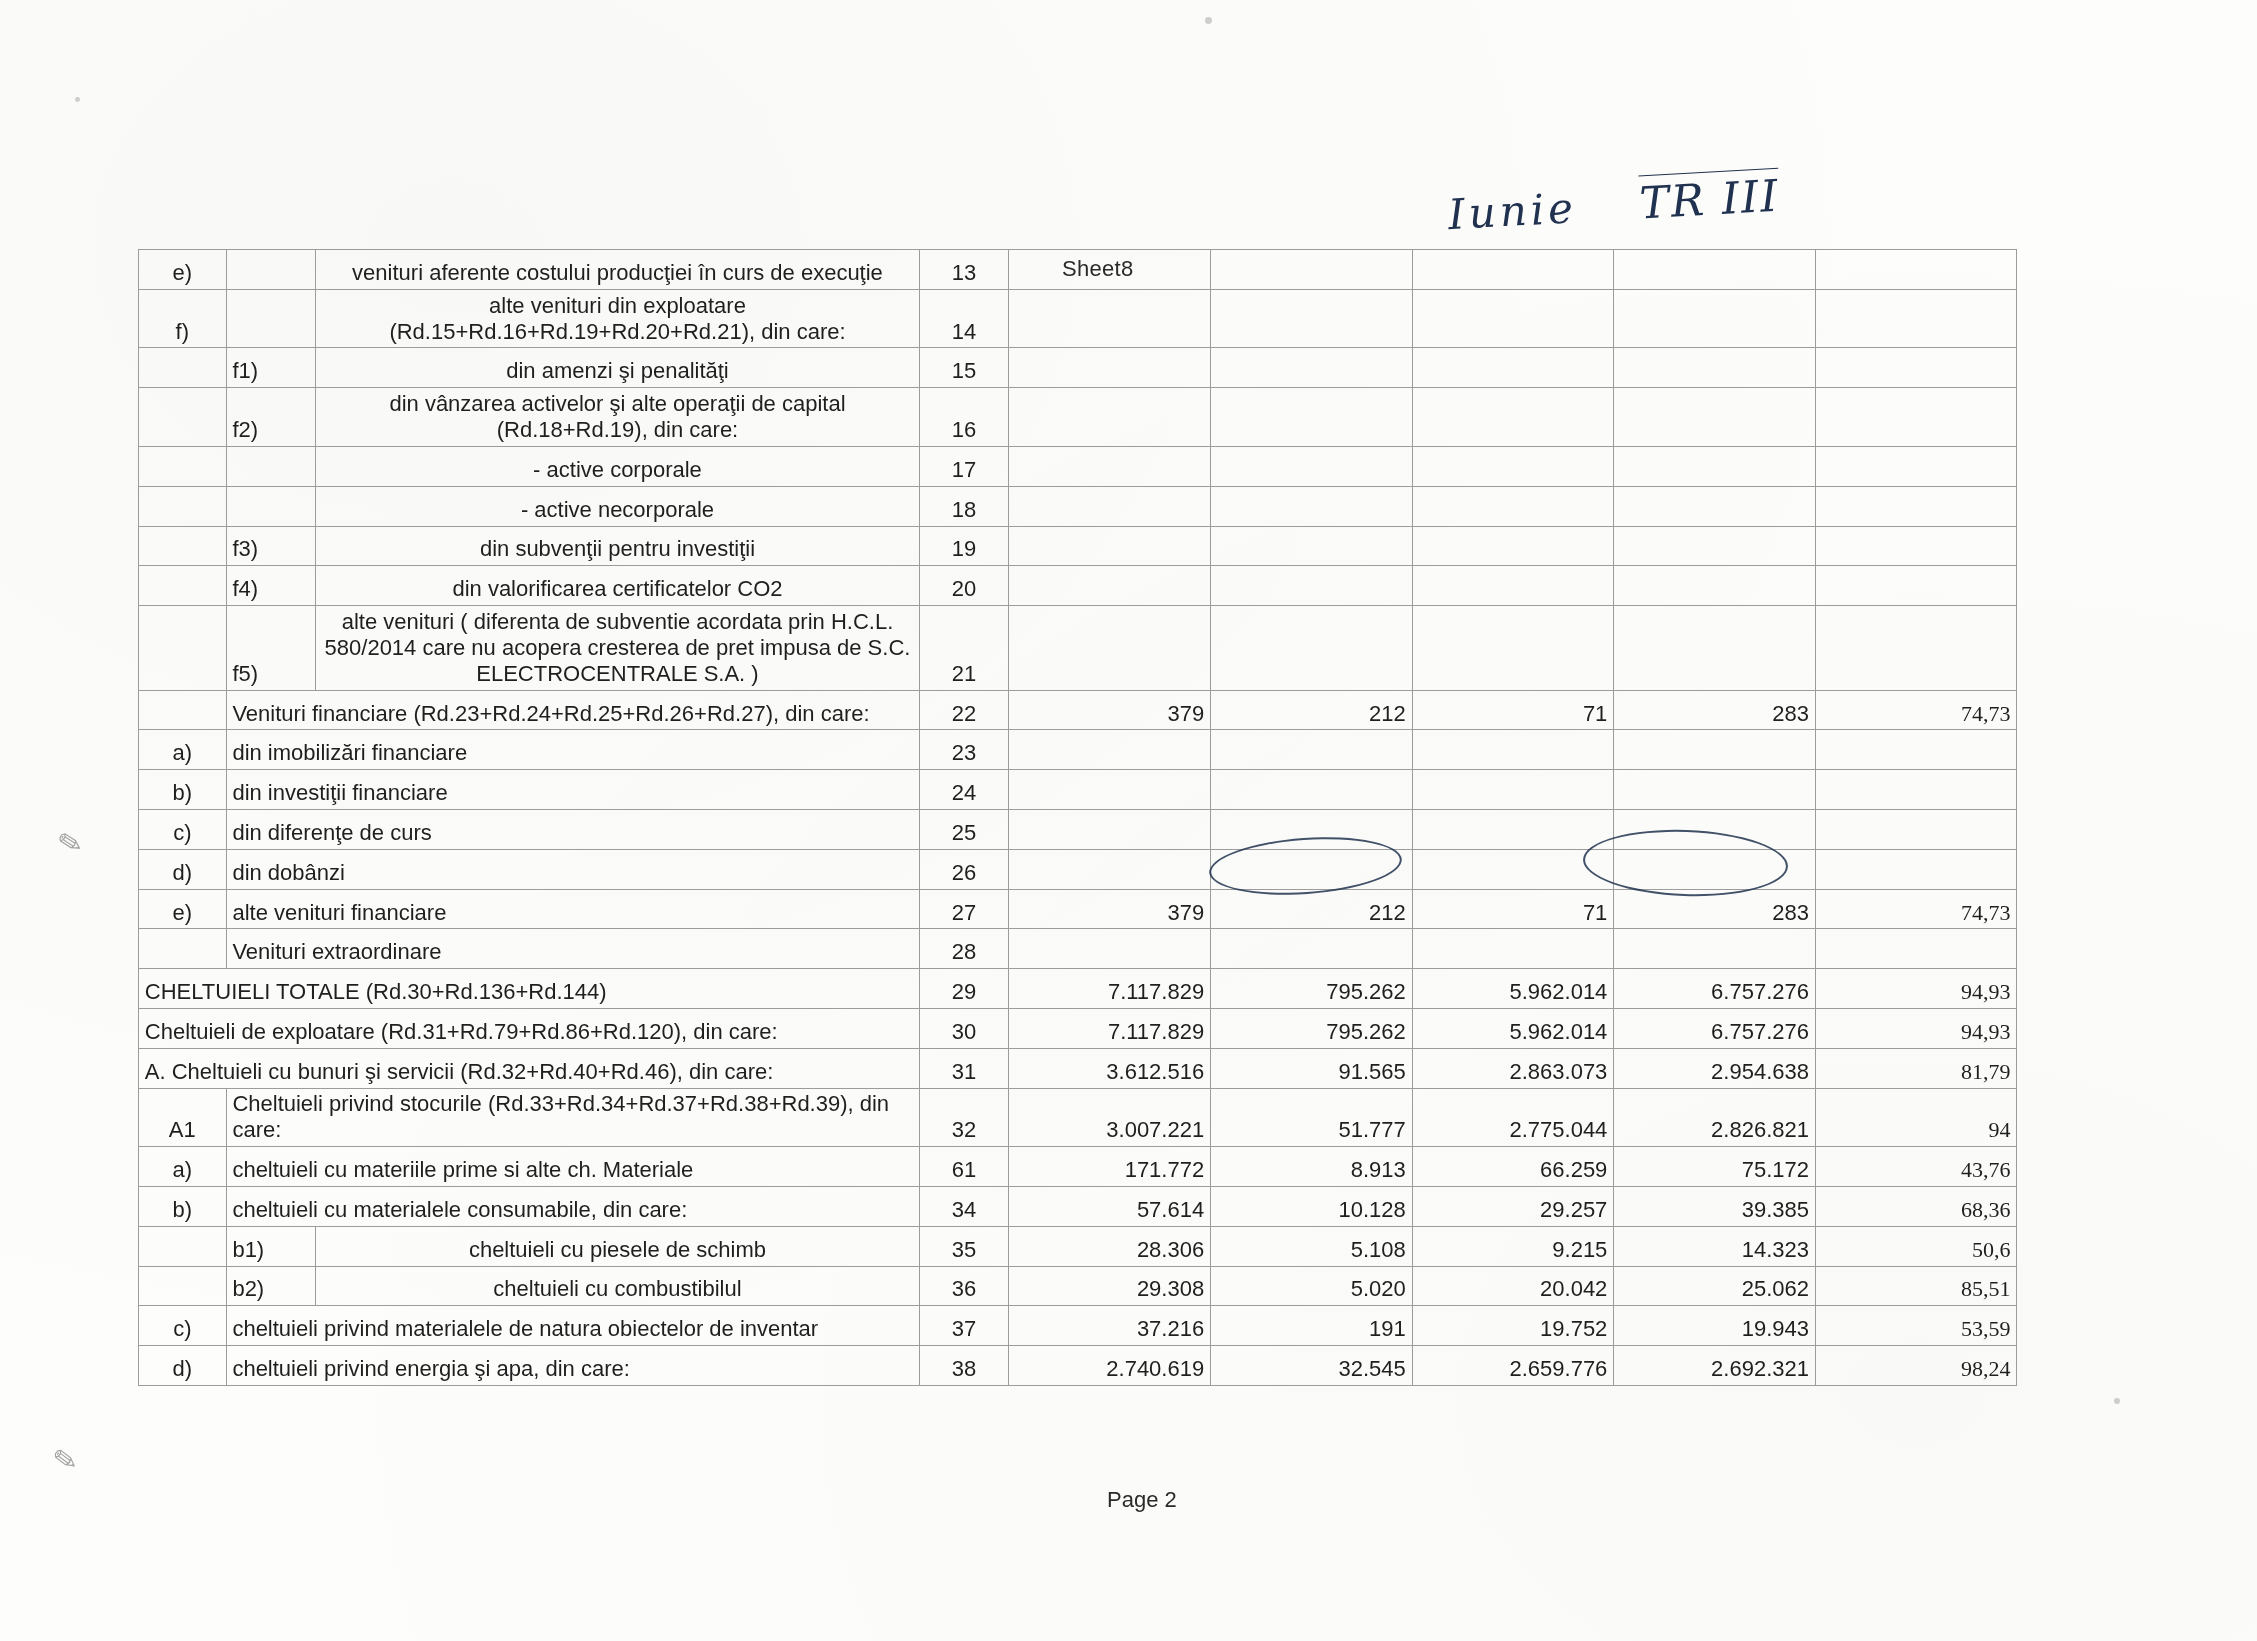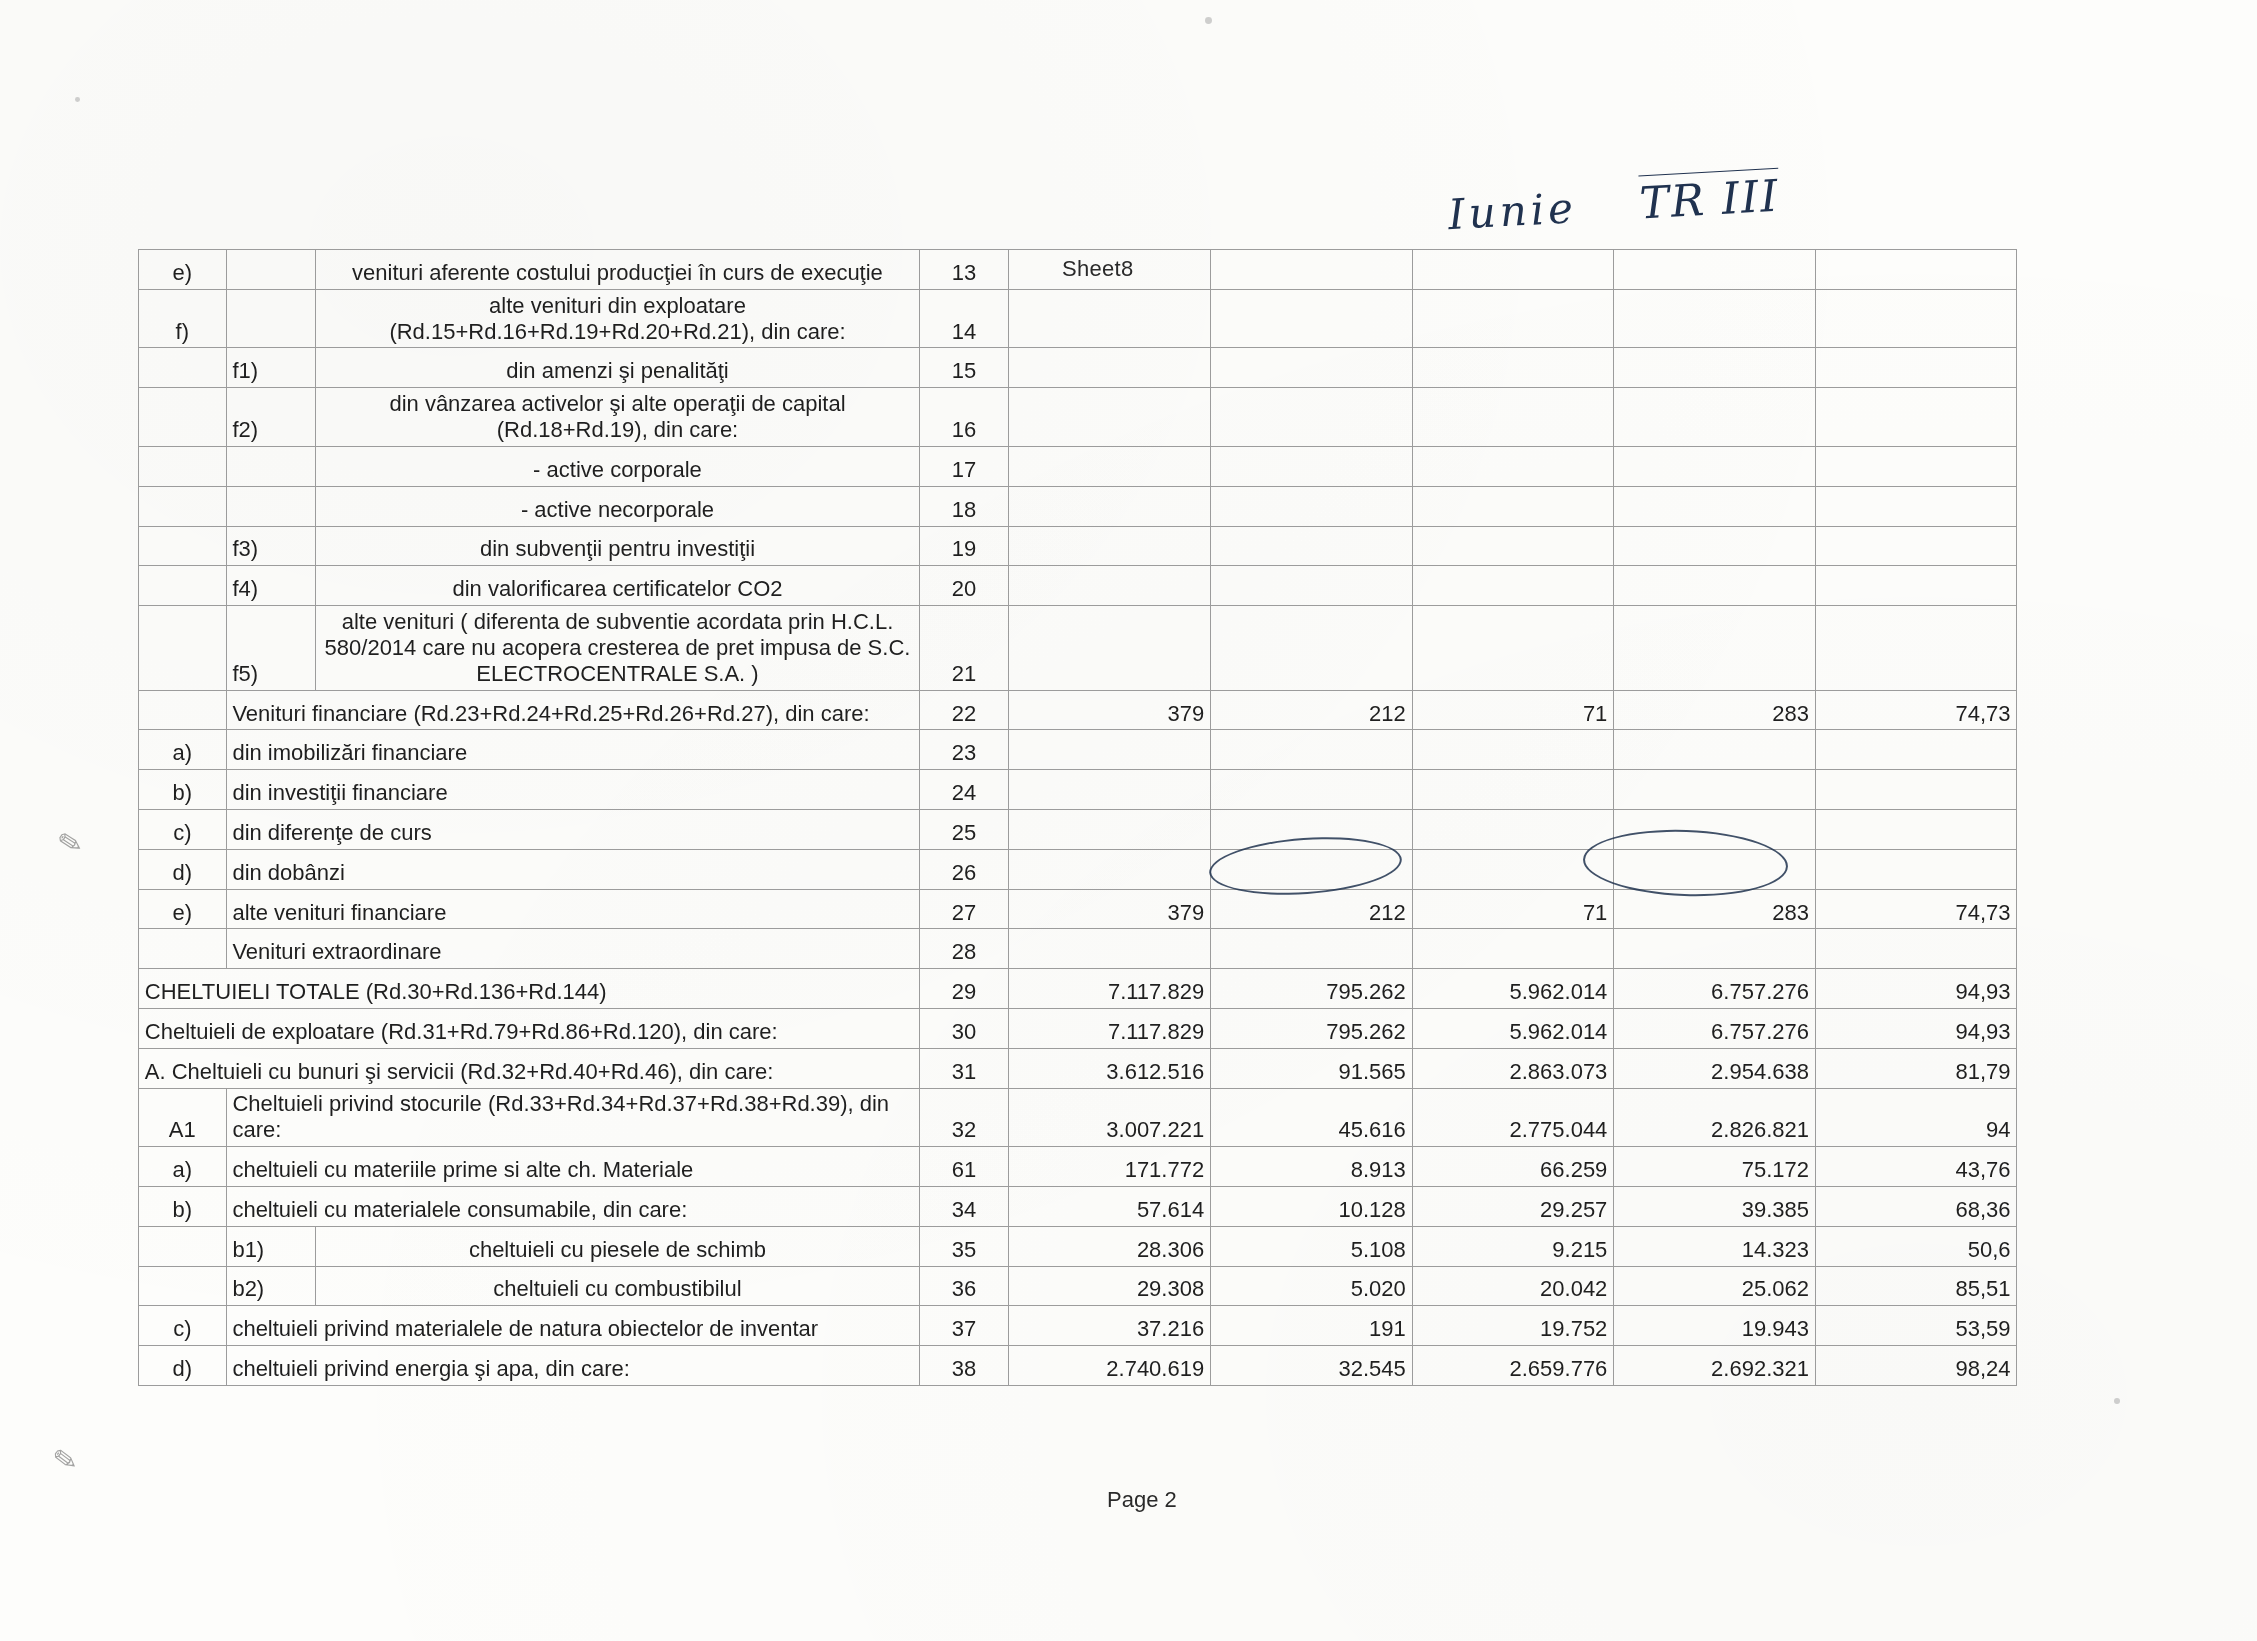--- a/index.html
+++ b/index.html
@@ -86,21 +86,21 @@
     padding: 2.9px 5.8px;
     vertical-align: bottom;
     line-height: 1.18;
     height: 33px;
   }
   td.c-code     { width: 75px;  text-align: center; }
   td.c-sub      { width: 77px;  text-align: left; padding-left: 7.7px;}
   td.c-desc     { width: 591px; text-align: center; }
   td.c-rd       { width: 77px;  text-align: center; }
   td.c-num      { width: 189px; text-align: right; padding-right: 9.7px; }
-  td.c-num-last { width: 189px; text-align: right; padding-right: 9.7px; }
+  td.c-num-last { width: 189px; text-align: right; padding-right: 9.7px; font-family: Liberation Serif, serif; }
 
   td.desc-span  { text-align: left; }
   .tall-2 { height: 60px; }
   .tall-4 { height: 114px; }
 
   
   .circle-ann {
     position: absolute;
     border: 2.9px solid #20324f;
     border-radius: 50%;
@@ -352,21 +352,21 @@
           <td class="c-num tall-2">91.565</td>
           <td class="c-num tall-2">2.863.073</td>
           <td class="c-num tall-2">2.954.638</td>
           <td class="c-num-last tall-2">81,79</td>
         </tr>
         <tr>
           <td class="c-code tall-2">A1</td>
           <td class="c-desc desc-span tall-2" colspan="2">Cheltuieli privind stocurile (Rd.33+Rd.34+Rd.37+Rd.38+Rd.39), din care:</td>
           <td class="c-rd tall-2">32</td>
           <td class="c-num tall-2">3.007.221</td>
-          <td class="c-num tall-2">45.616</td>
+          <td class="c-num tall-2">51.777</td>
           <td class="c-num tall-2">2.775.044</td>
           <td class="c-num tall-2">2.826.821</td>
           <td class="c-num-last tall-2">94</td>
         </tr>
         <tr>
           <td class="c-code">a)</td>
           <td class="c-desc desc-span" colspan="2">cheltuieli cu materiile prime si alte ch. Materiale</td>
           <td class="c-rd">61</td>
           <td class="c-num">171.772</td>
           <td class="c-num">8.913</td>

